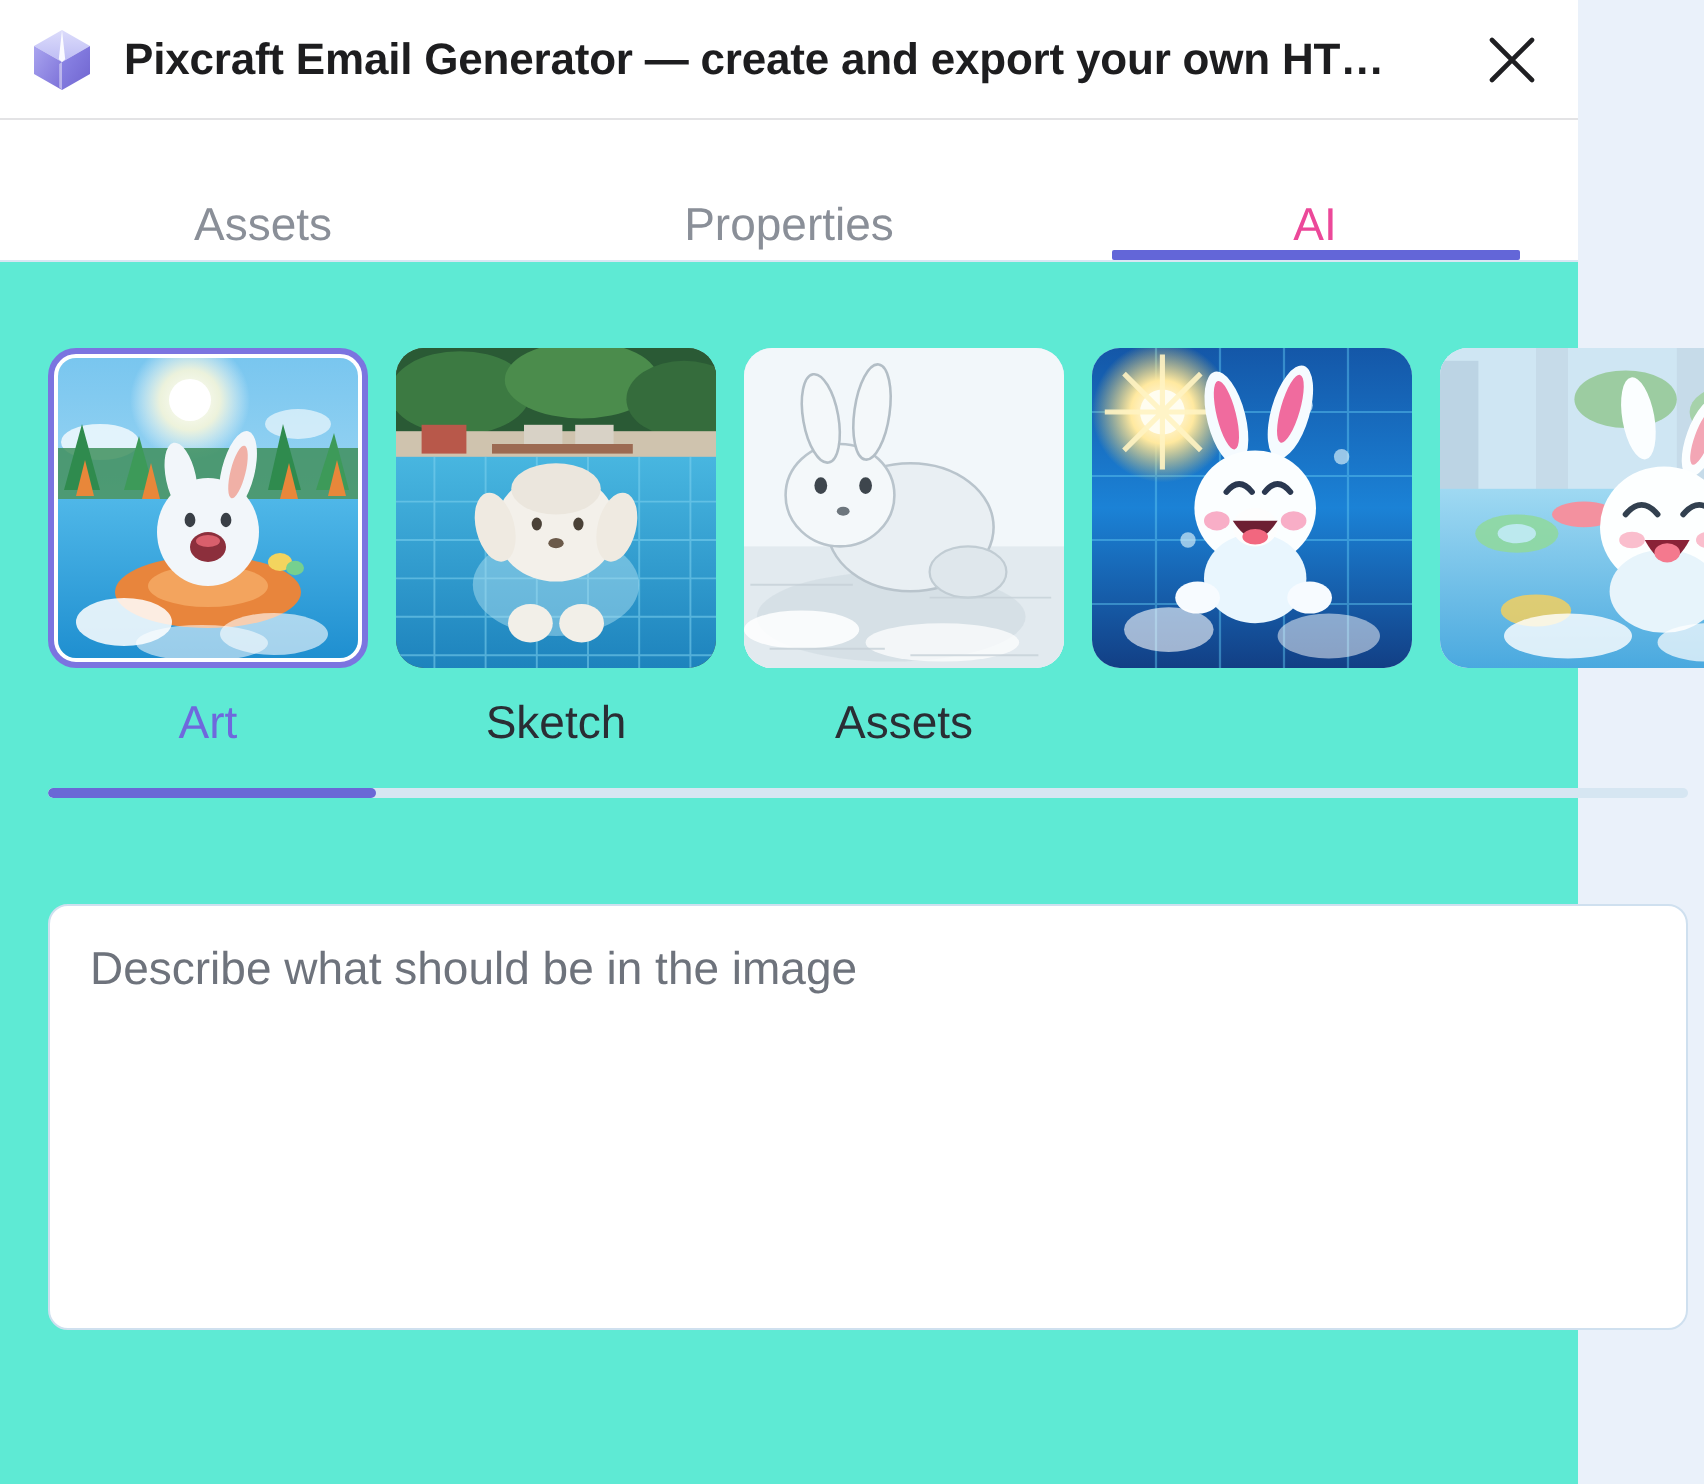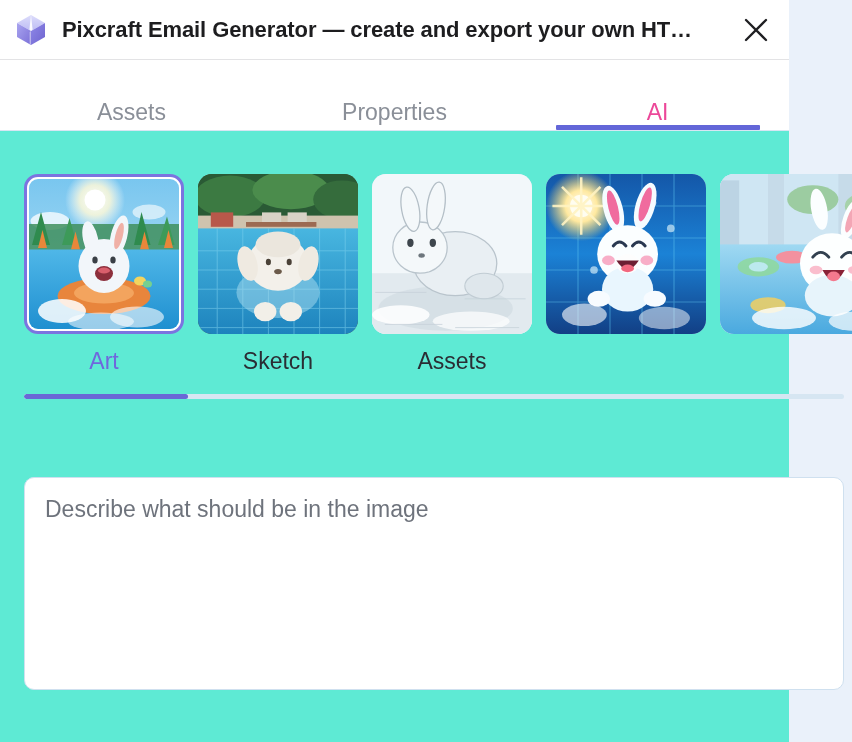--- a/index.html
+++ b/index.html
@@ -201,21 +201,21 @@
     left: 0;
     top: 0;
     bottom: 0;
     width: 20%;
     background: #6a68d6;
     border-radius: 3px;
   }
 
   
   .prompt-wrap {
-    margin-top: 78px;
+    margin-top: 53px;
     height: 213px;
   }
 
   .prompt-input {
     width: 820px;
     height: 213px;
     border: 1px solid #cfe0ef;
     border-radius: 10px;
     background: #ffffff;
     resize: none;

